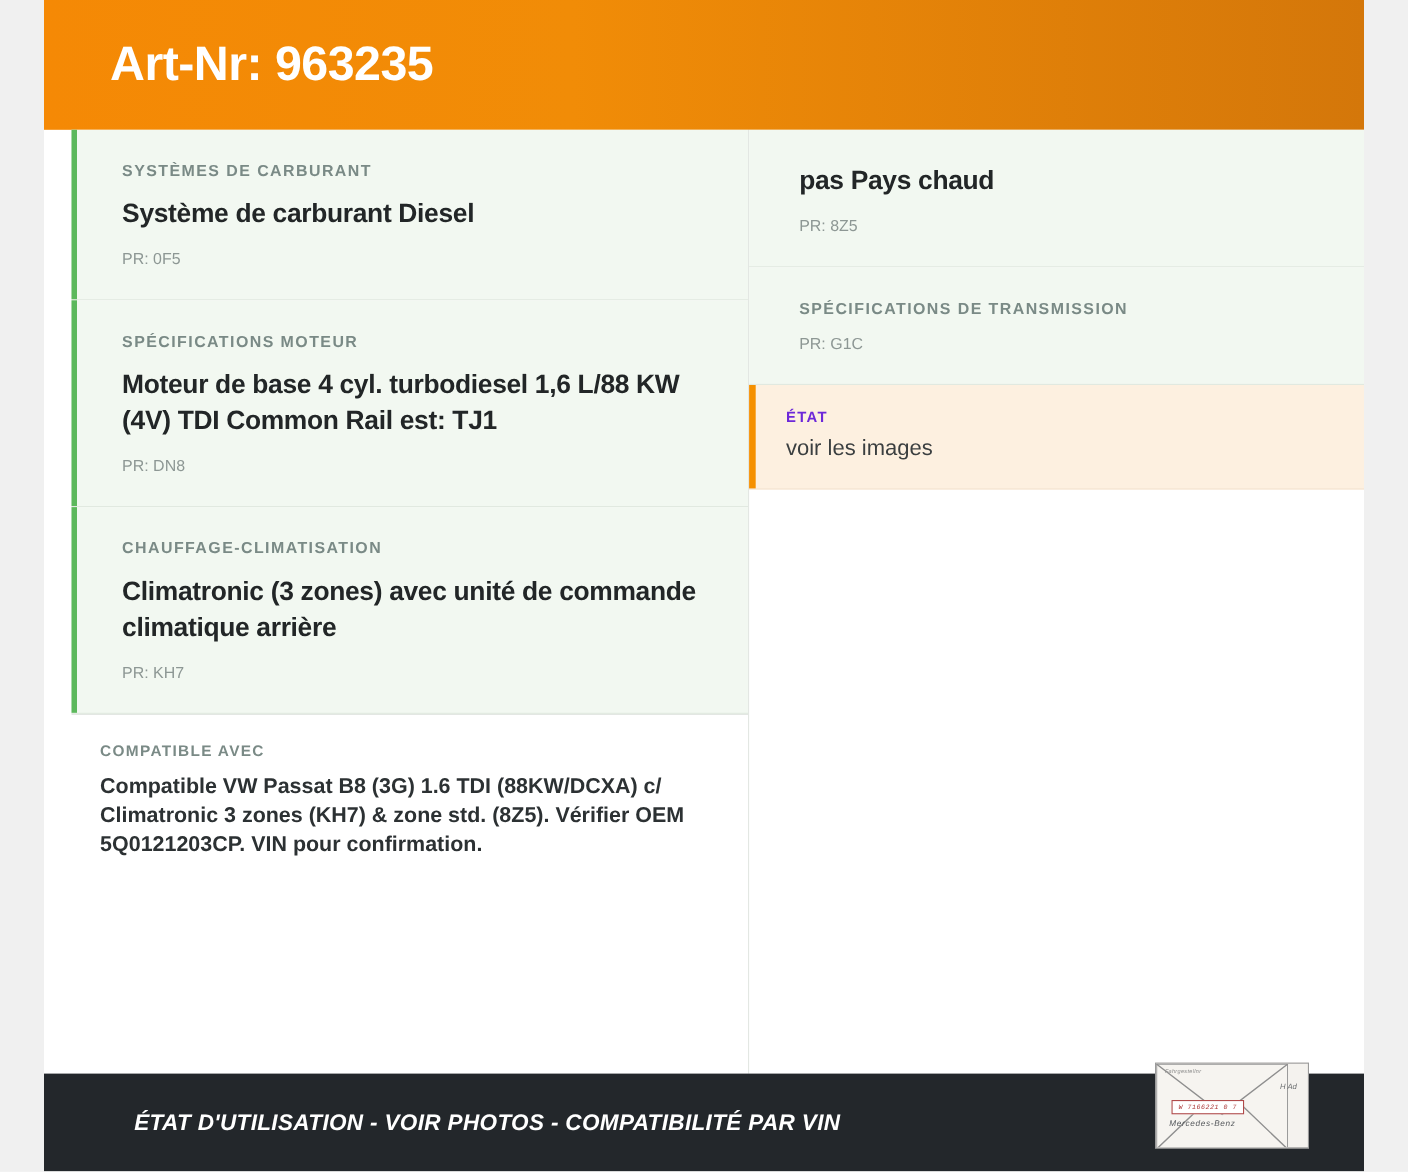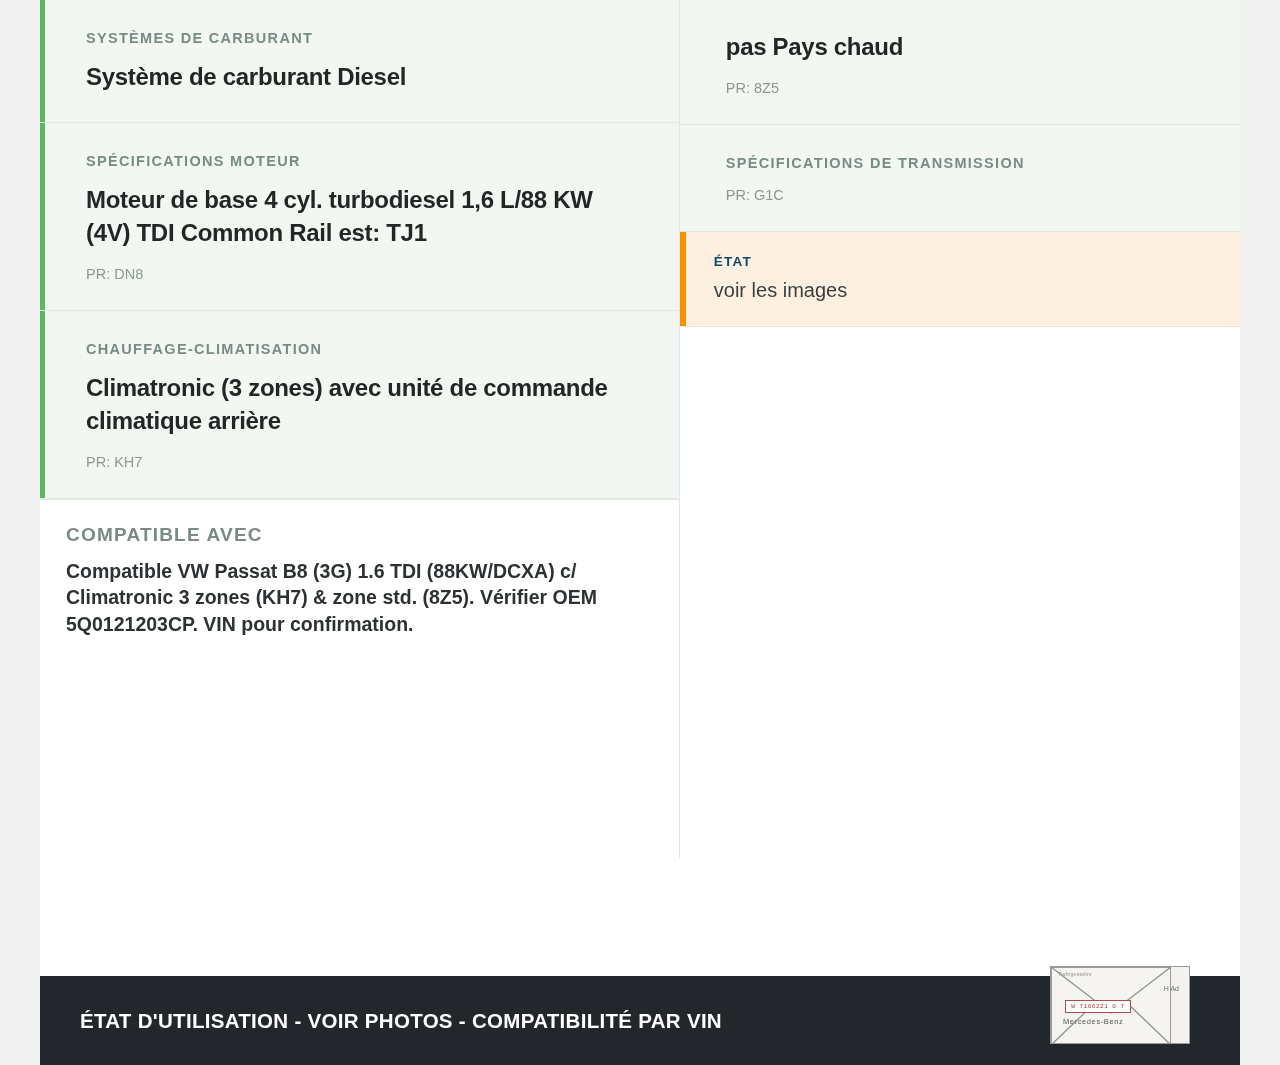--- a/index.html
+++ b/index.html
@@ -44,20 +44,21 @@
   .body {
     display: flex;
     width: 1200px;
     height: 858px;
     align-items: flex-start;
   }
   .col-left {
     width: 684px;
     border-right: 1px solid #e3e7e3;
     min-height: 858px;
+    padding-left: 25px;
   }
   .col-right {
     width: 599px;
     min-height: 858px;
   }
 
   .spec {
     position: relative;
     background: #f2f8f1;
     border-bottom: 1px solid #e1e9e0;
@@ -102,37 +103,37 @@
     content: "";
     position: absolute;
     left: 0; top: 0; bottom: 0;
     width: 6px;
     background: #f59000;
   }
   .etat-label {
     font-size: 13.5px;
     font-weight: bold;
     letter-spacing: 1.2px;
-    color: #0c4a6e;
+    color: #6d28d9;
     text-transform: uppercase;
     margin-bottom: 10px;
   }
   .etat-value {
     font-size: 20px;
     color: #3b3f40;
   }
 
   
   .compat {
     background: #ffffff;
     padding: 24px 26px 26px 26px;
     border-top: 1px solid #e3e7e3;
   }
   .compat-label {
-    font-size: 19px;
+    font-size: 14px;
     font-weight: bold;
     letter-spacing: 1.2px;
     color: #7a8a86;
     text-transform: uppercase;
     margin-bottom: 12px;
   }
   .compat-text {
     font-size: 19.5px;
     font-weight: bold;
     color: #2c3133;
@@ -142,21 +143,22 @@
   
   .footer {
     position: absolute;
     left: 0;
     bottom: 0;
     width: 1200px;
     height: 89px;
     background: #23272b;
     display: flex;
     align-items: center;
-    padding-left: 40px;
+    padding-left: 82px;
+    font-style: italic;
   }
   .footer-text {
     color: #ffffff;
     font-size: 20.5px;
     font-weight: bold;
     letter-spacing: 0.3px;
   }
   .footer-stamp {
     position: absolute;
     right: 50px;
@@ -209,28 +211,32 @@
     font-size: 7px;
     color: #6b6e70;
   }
 </style>
 </head>
 <body>
 
 <div id="page">
   <div class="sheet">
 
+    <div class="header">
+      <div class="header-title">Art-Nr: 963235</div>
+    </div>
 
     <div class="body">
 
       <div class="col-left">
 
         <div class="spec green">
           <div class="spec-label">Systèmes de carburant</div>
           <div class="spec-value">Système de carburant Diesel</div>
+          <div class="spec-pr">PR: 0F5</div>
         </div>
 
         <div class="spec green">
           <div class="spec-label">Spécifications moteur</div>
           <div class="spec-value">Moteur de base 4 cyl. turbodiesel 1,6 L/88 KW (4V) TDI Common Rail est: TJ1</div>
           <div class="spec-pr">PR: DN8</div>
         </div>
 
         <div class="spec green">
           <div class="spec-label">Chauffage-climatisation</div>

